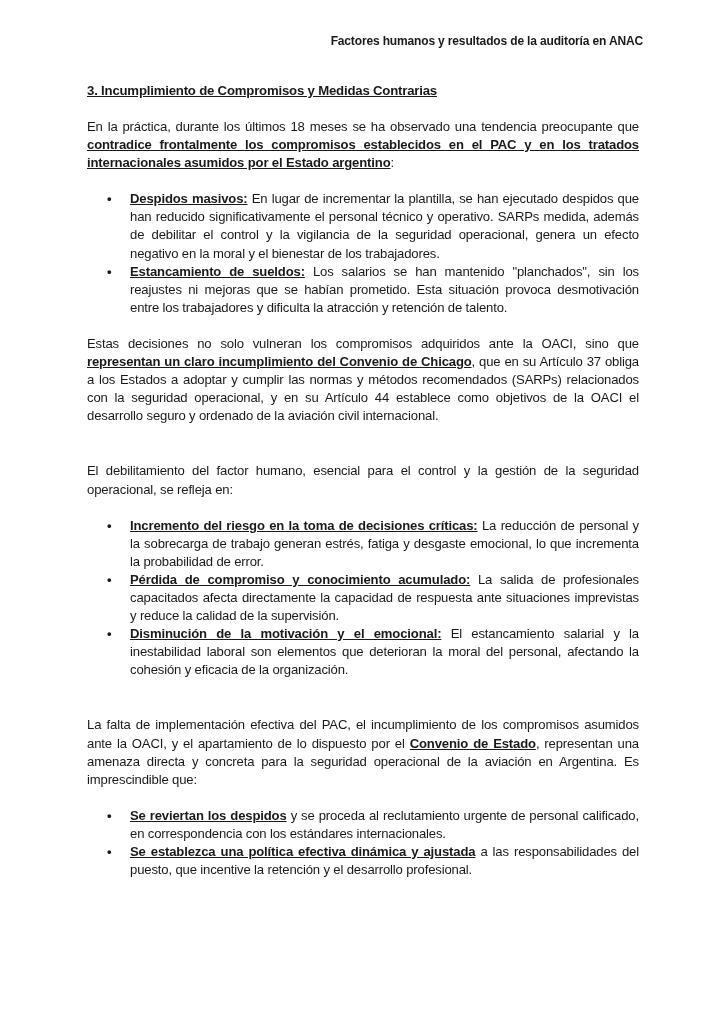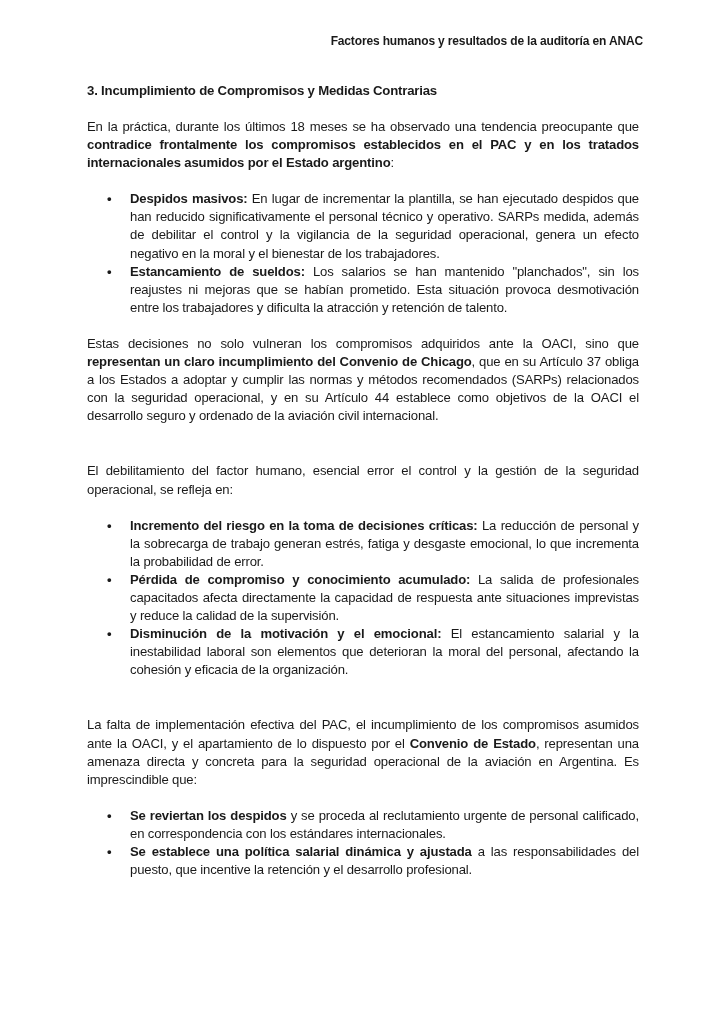--- a/index.html
+++ b/index.html
@@ -10,36 +10,37 @@
   .page-header {
     position: absolute; top: 34px; right: 68px;
     font-size: 12px; font-weight: bold; letter-spacing: -0.15px;
   }
   .content {
     position: absolute; left: 87px; top: 82px; width: 552px;
   }
   h2 {
     font-size: 13.2px; font-weight: bold; margin: 0; letter-spacing: -0.2px;
     line-height: 18px;
+    text-decoration: underline;
   }
   p {
     margin: 0; font-size: 13.1px; line-height: 18.1px; text-align: justify;
     letter-spacing: -0.15px;
   }
   ul {
     margin: 0; padding: 0; list-style: none;
   }
   li {
     position: relative; padding-left: 43px; font-size: 13.1px; line-height: 18.1px;
     text-align: justify; letter-spacing: -0.15px;
   }
   li .bullet {
     position: absolute; left: 20px; top: 0; font-weight: bold;
   }
-  b { font-weight: bold; }
+  b { font-weight: bold; text-decoration: underline; }
   .gap-h-p { height: 18px; }
   .gap-p-ul { height: 18px; }
   .gap-ul-p { height: 18px; }
   .gap-p-h { height: 19px; }
 </style>
 </head>
 <body>
 
 <div class="page-header">Factores humanos y resultados de la auditoría en ANAC</div>
 
@@ -51,29 +52,29 @@
   <div class="gap-p-ul"></div>
   <ul>
     <li><span class="bullet">•</span><b>Despidos masivos:</b><span> En lugar de incrementar la plantilla, se han ejecutado despidos que han reducido significativamente el personal técnico y operativo. SARPs medida, además de debilitar el control y la vigilancia de la seguridad operacional, genera un efecto negativo en la moral y el bienestar de los trabajadores.</span></li>
     <li><span class="bullet">•</span><b>Estancamiento de sueldos:</b><span> Los salarios se han mantenido "planchados", sin los reajustes ni mejoras que se habían prometido. Esta situación provoca desmotivación entre los trabajadores y dificulta la atracción y retención de talento.</span></li>
   </ul>
   <div class="gap-ul-p"></div>
   <p><span>Estas decisiones no solo vulneran los compromisos adquiridos ante la OACI, sino que </span><b>representan un claro incumplimiento del Convenio de Chicago</b><span>, que en su Artículo 37 obliga a los Estados a adoptar y cumplir las normas y métodos recomendados (SARPs) relacionados con la seguridad operacional, y en su Artículo 44 establece como objetivos de la OACI el desarrollo seguro y ordenado de la aviación civil internacional.</span></p>
   <div class="gap-p-h"></div>
 
   <div class="gap-h-p"></div>
-  <p>El debilitamiento del factor humano, esencial error el control y la gestión de la seguridad operacional, se refleja en:</p>
+  <p>El debilitamiento del factor humano, esencial para el control y la gestión de la seguridad operacional, se refleja en:</p>
   <div class="gap-p-ul"></div>
   <ul>
     <li><span class="bullet">•</span><b>Incremento del riesgo en la toma de decisiones críticas:</b><span> La reducción de personal y la sobrecarga de trabajo generan estrés, fatiga y desgaste emocional, lo que incrementa la probabilidad de error.</span></li>
     <li><span class="bullet">•</span><b>Pérdida de compromiso y conocimiento acumulado:</b><span> La salida de profesionales capacitados afecta directamente la capacidad de respuesta ante situaciones imprevistas y reduce la calidad de la supervisión.</span></li>
     <li><span class="bullet">•</span><b>Disminución de la motivación y el emocional:</b><span> El estancamiento salarial y la inestabilidad laboral son elementos que deterioran la moral del personal, afectando la cohesión y eficacia de la organización.</span></li>
   </ul>
   <div class="gap-p-h"></div>
 
   <div class="gap-h-p"></div>
   <p><span>La falta de implementación efectiva del PAC, el incumplimiento de los compromisos asumidos ante la OACI, y el apartamiento de lo dispuesto por el </span><b>Convenio de Estado</b><span>, representan una amenaza directa y concreta para la seguridad operacional de la aviación en Argentina. Es imprescindible que:</span></p>
   <div class="gap-p-ul"></div>
   <ul>
     <li><span class="bullet">•</span><b>Se reviertan los despidos</b><span> y se proceda al reclutamiento urgente de personal calificado, en correspondencia con los estándares internacionales.</span></li>
-    <li><span class="bullet">•</span><b>Se establece una política salarial dinámica y ajustada</b><span> a las responsabilidades del puesto, que incentive la retención y el desarrollo profesional.</span></li>
+    <li><span class="bullet">•</span><b>Se establezca una política efectiva dinámica y ajustada</b><span> a las responsabilidades del puesto, que incentive la retención y el desarrollo profesional.</span></li>
   </ul>
 </div>
 
 </body></html>

